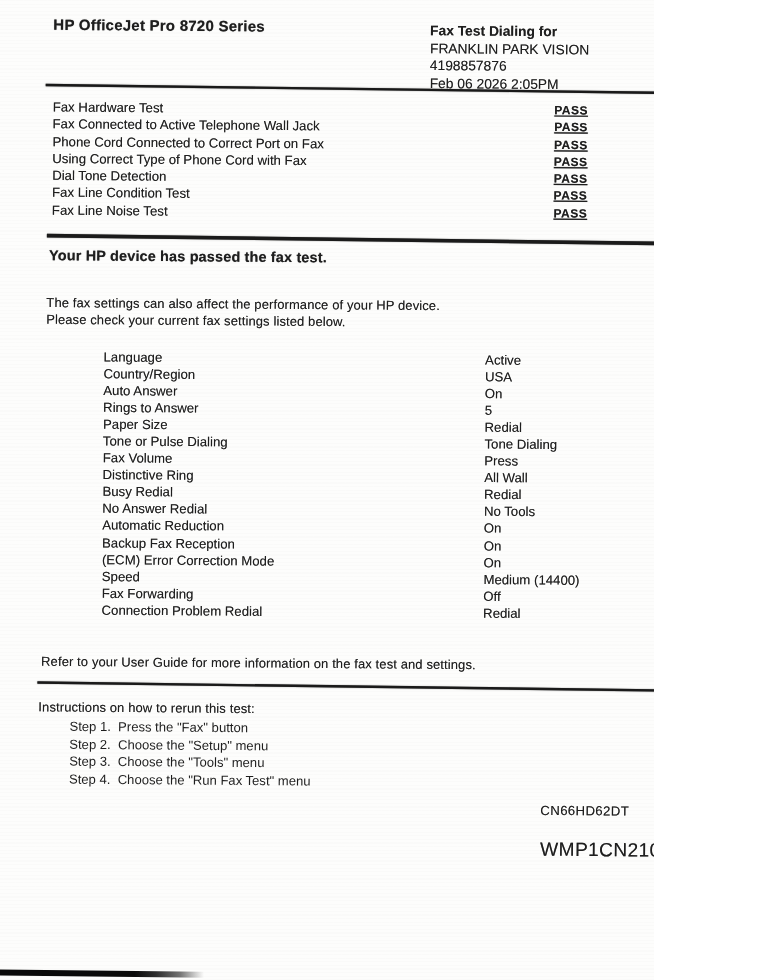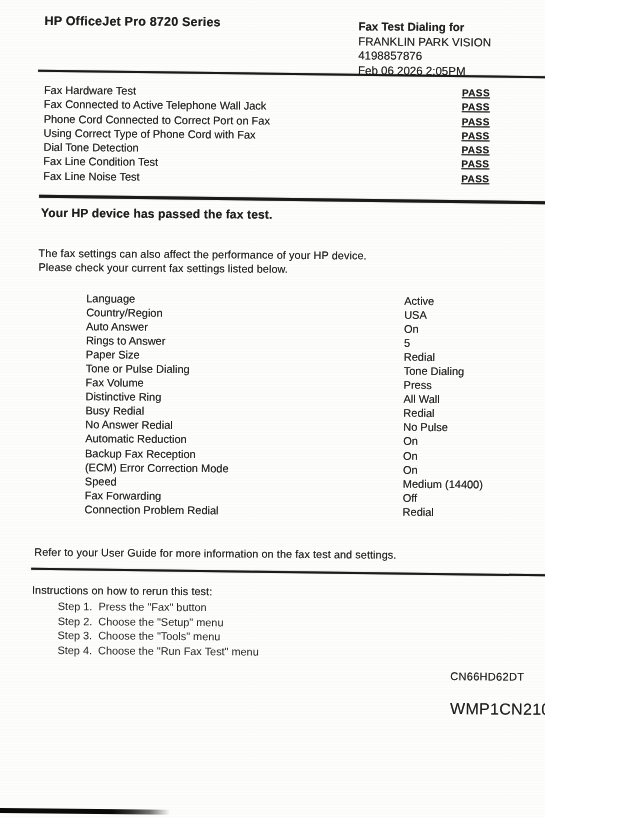--- a/index.html
+++ b/index.html
@@ -189,21 +189,21 @@
         <div class="setting-row">
           <div class="s-label">Distinctive Ring</div>
           <div class="s-value">All Wall</div>
         </div>
         <div class="setting-row">
           <div class="s-label">Busy Redial</div>
           <div class="s-value">Redial</div>
         </div>
         <div class="setting-row">
           <div class="s-label">No Answer Redial</div>
-          <div class="s-value">No Pulse</div>
+          <div class="s-value">No Tools</div>
         </div>
         <div class="setting-row">
           <div class="s-label">Automatic Reduction</div>
           <div class="s-value">On</div>
         </div>
         <div class="setting-row">
           <div class="s-label">Backup Fax Reception</div>
           <div class="s-value">On</div>
         </div>
         <div class="setting-row">

